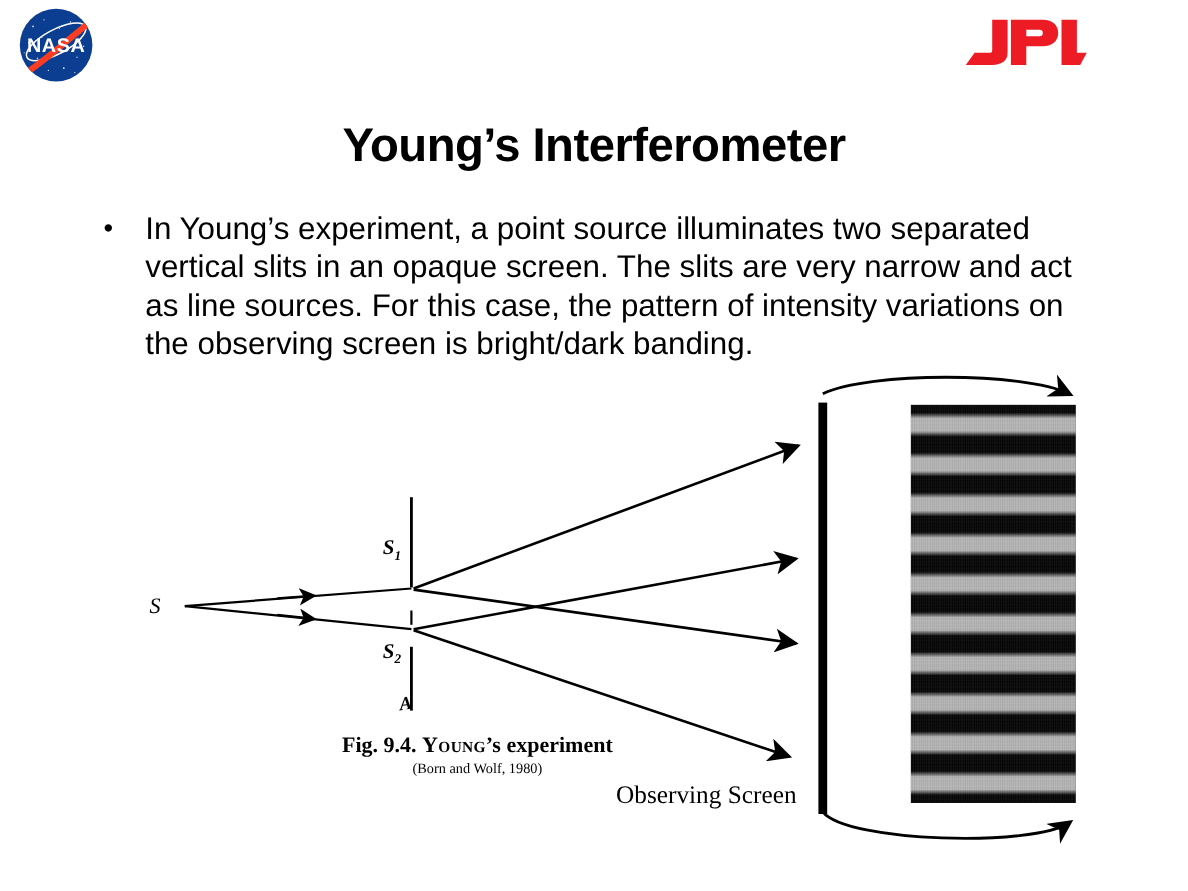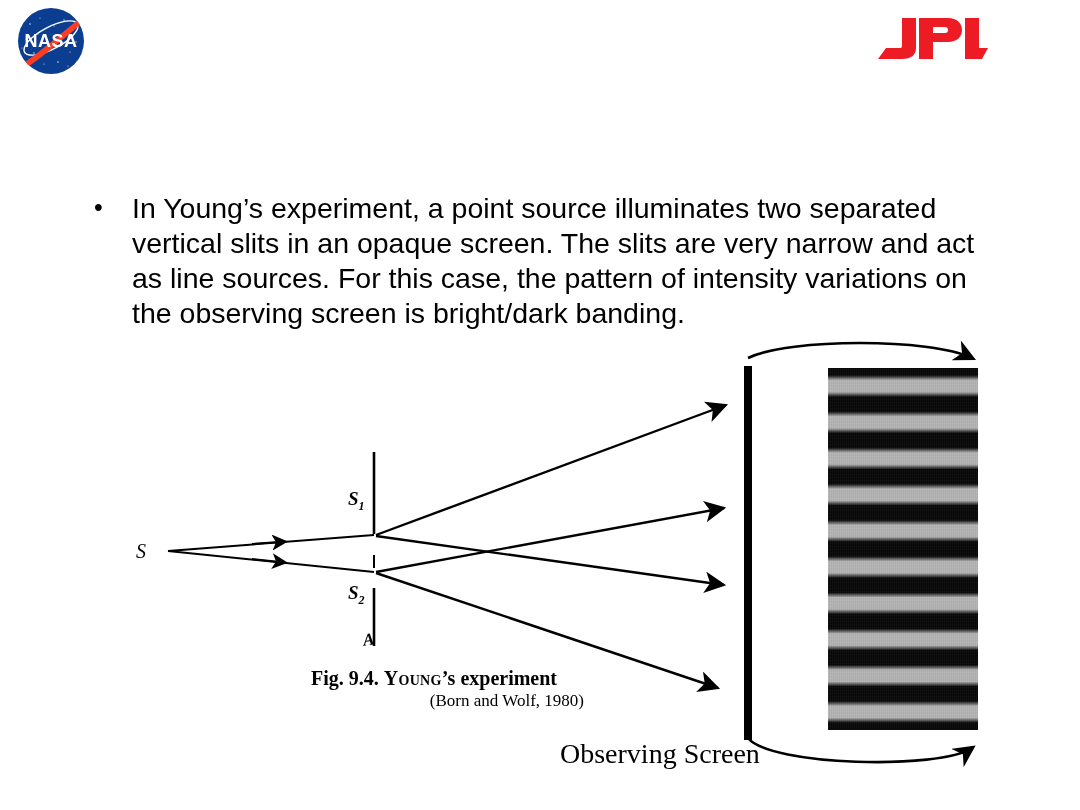--- a/index.html
+++ b/index.html
@@ -133,33 +133,31 @@
   #fig-caption .line1 {
     font-weight: bold;
     font-size: 20px;
     white-space: nowrap;
   }
   #fig-caption .line1 .smallcaps {
     font-variant: small-caps;
     letter-spacing: 0.3px;
   }
   #fig-caption .line2 {
-    font-size: 17px;
+    font-size: 13px;
     margin-top: 1px;
-    text-align: right;
   }
   #observing-screen-label {
     position: absolute;
     left: 560px;
     top: 380px;
     font-family: "Liberation Serif", serif;
-    font-size: 28px;
+    font-size: 23px;
     color: #000;
     white-space: nowrap;
-    margin-top: 28px;
   }
   #screen-flat-label {
     position: absolute;
     left: 782px;
     top: 403px;
     font-family: "Liberation Serif", serif;
     font-size: 23px;
     color: #000;
     white-space: nowrap;
   }
@@ -243,20 +241,21 @@
         <path d="M 30 4 H 44 V 34 C 44 41 39 45 30 45 H 6 L 14 34 H 28 C 30 34 30 33 30 31 Z"></path>
 
         <path d="M 47 4 H 76 C 85 4 90 9 90 16 C 90 23 85 28 76 28 H 61 V 45 H 47 Z
                  M 61 13 V 19 H 73 C 75 19 76 18 76 16 C 76 14 75 13 73 13 Z"></path>
 
         <path d="M 93 4 H 107 V 34 H 116 L 110 45 H 93 Z"></path>
       </g>
     </svg>
   </div>
 
+  <div id="title">Young’s Interferometer</div>
 
   <div id="body-block">
     <div class="bullet-row">
       <span class="bullet-mark">•</span>
       <span>In Young’s experiment, a point source illuminates two separated vertical slits in an opaque screen.  The slits are very narrow and act as line sources. For this case, the pattern of intensity variations on the observing screen is bright/dark banding.</span>
     </div>
   </div>
 
   <div id="diagram">
 

